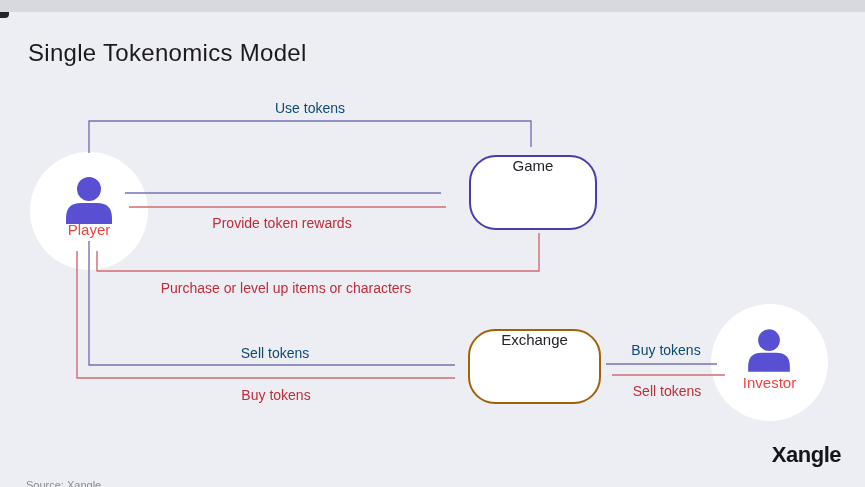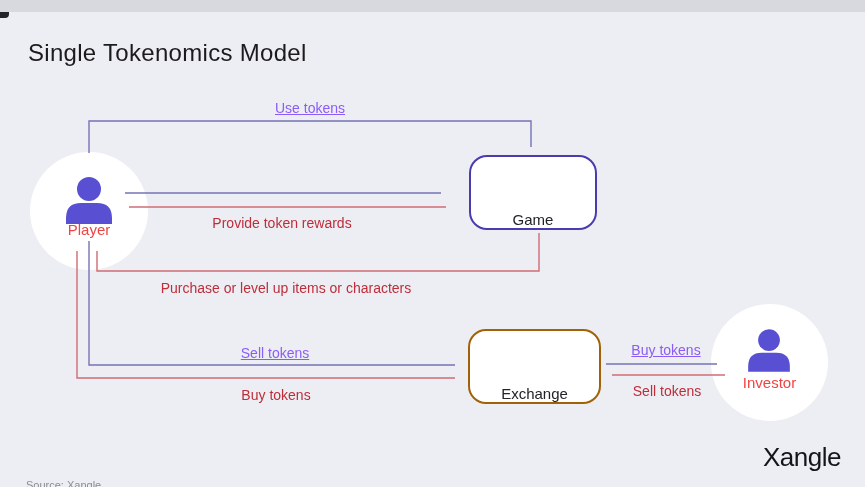--- a/index.html
+++ b/index.html
@@ -6,45 +6,45 @@
   .stage{
     position:relative;width:865px;height:487px;overflow:hidden;
     background:#edeef3;font-family:"Liberation Sans",sans-serif;margin-top:12px;
   }
   .corner-mark{position:absolute;left:0;top:0;width:9px;height:6px;background:#242428;border-bottom-right-radius:4px;}
   .title{position:absolute;left:28px;top:27px;margin:0;font-size:24px;font-weight:400;
          letter-spacing:.3px;color:#1b1b1d;z-index:6;}
   
   .node{position:absolute;background:#ffffff;z-index:2;}
   .circle{border-radius:50%;}
-  .box{border-radius:18px;display:flex;align-items:flex-end;justify-content:center;}
+  .box{border-radius:27px;display:flex;align-items:flex-start;justify-content:center;}
   #player{left:30px;top:140px;width:118px;height:118px;}
   #investor{left:711px;top:292px;width:117px;height:117px;}
   #game{left:469px;top:143px;width:124px;height:71px;border:2px solid #4a3caf;}
   #exchange{left:468px;top:317px;width:129px;height:71px;border:2px solid #a16207;}
   .box-label{font-size:15px;color:#232329;}
   .person{position:absolute;}
   #player .person{left:27px;top:25px;}
   #investor .person{left:29px;top:25px;}
   .nlabel{position:absolute;left:0;width:100%;text-align:center;font-size:15px;color:#ef4444;}
   #player .nlabel{top:69px;}
   #investor .nlabel{top:70px;}
   
   .wires{position:absolute;left:0;top:0;z-index:4;pointer-events:none;}
   .wires path{fill:none;stroke-width:1.4px;}
   .wire-p{stroke:#7673b4;}
   .wire-r{stroke:#d06b74;}
   
   .lbl{position:absolute;transform:translate(-50%,-50%);font-size:14px;white-space:nowrap;z-index:5;}
-  .lbl-p{color:#8b5cf6;text-decoration:underline;}
+  .lbl-p{color:#0c4a6e;}
   .lbl-r{color:#bd2d3a;}
   .lbl-wrap{white-space:normal;width:66px;text-align:center;line-height:1.25;}
   
   .source{position:absolute;left:26px;top:467px;font-size:11px;color:#8b8b94;z-index:6;}
-  .logo{position:absolute;right:24px;top:430px;font-size:26px;font-weight:400;
+  .logo{position:absolute;right:24px;top:430px;font-size:22px;font-weight:700;
         letter-spacing:-.5px;color:#14141b;z-index:6;text-align:right;}
 </style>
 </head>
 <body>
 
 <div class="stage">
   <div class="corner-mark"></div>
 
   <h1 class="title">Single Tokenomics Model</h1>
 

